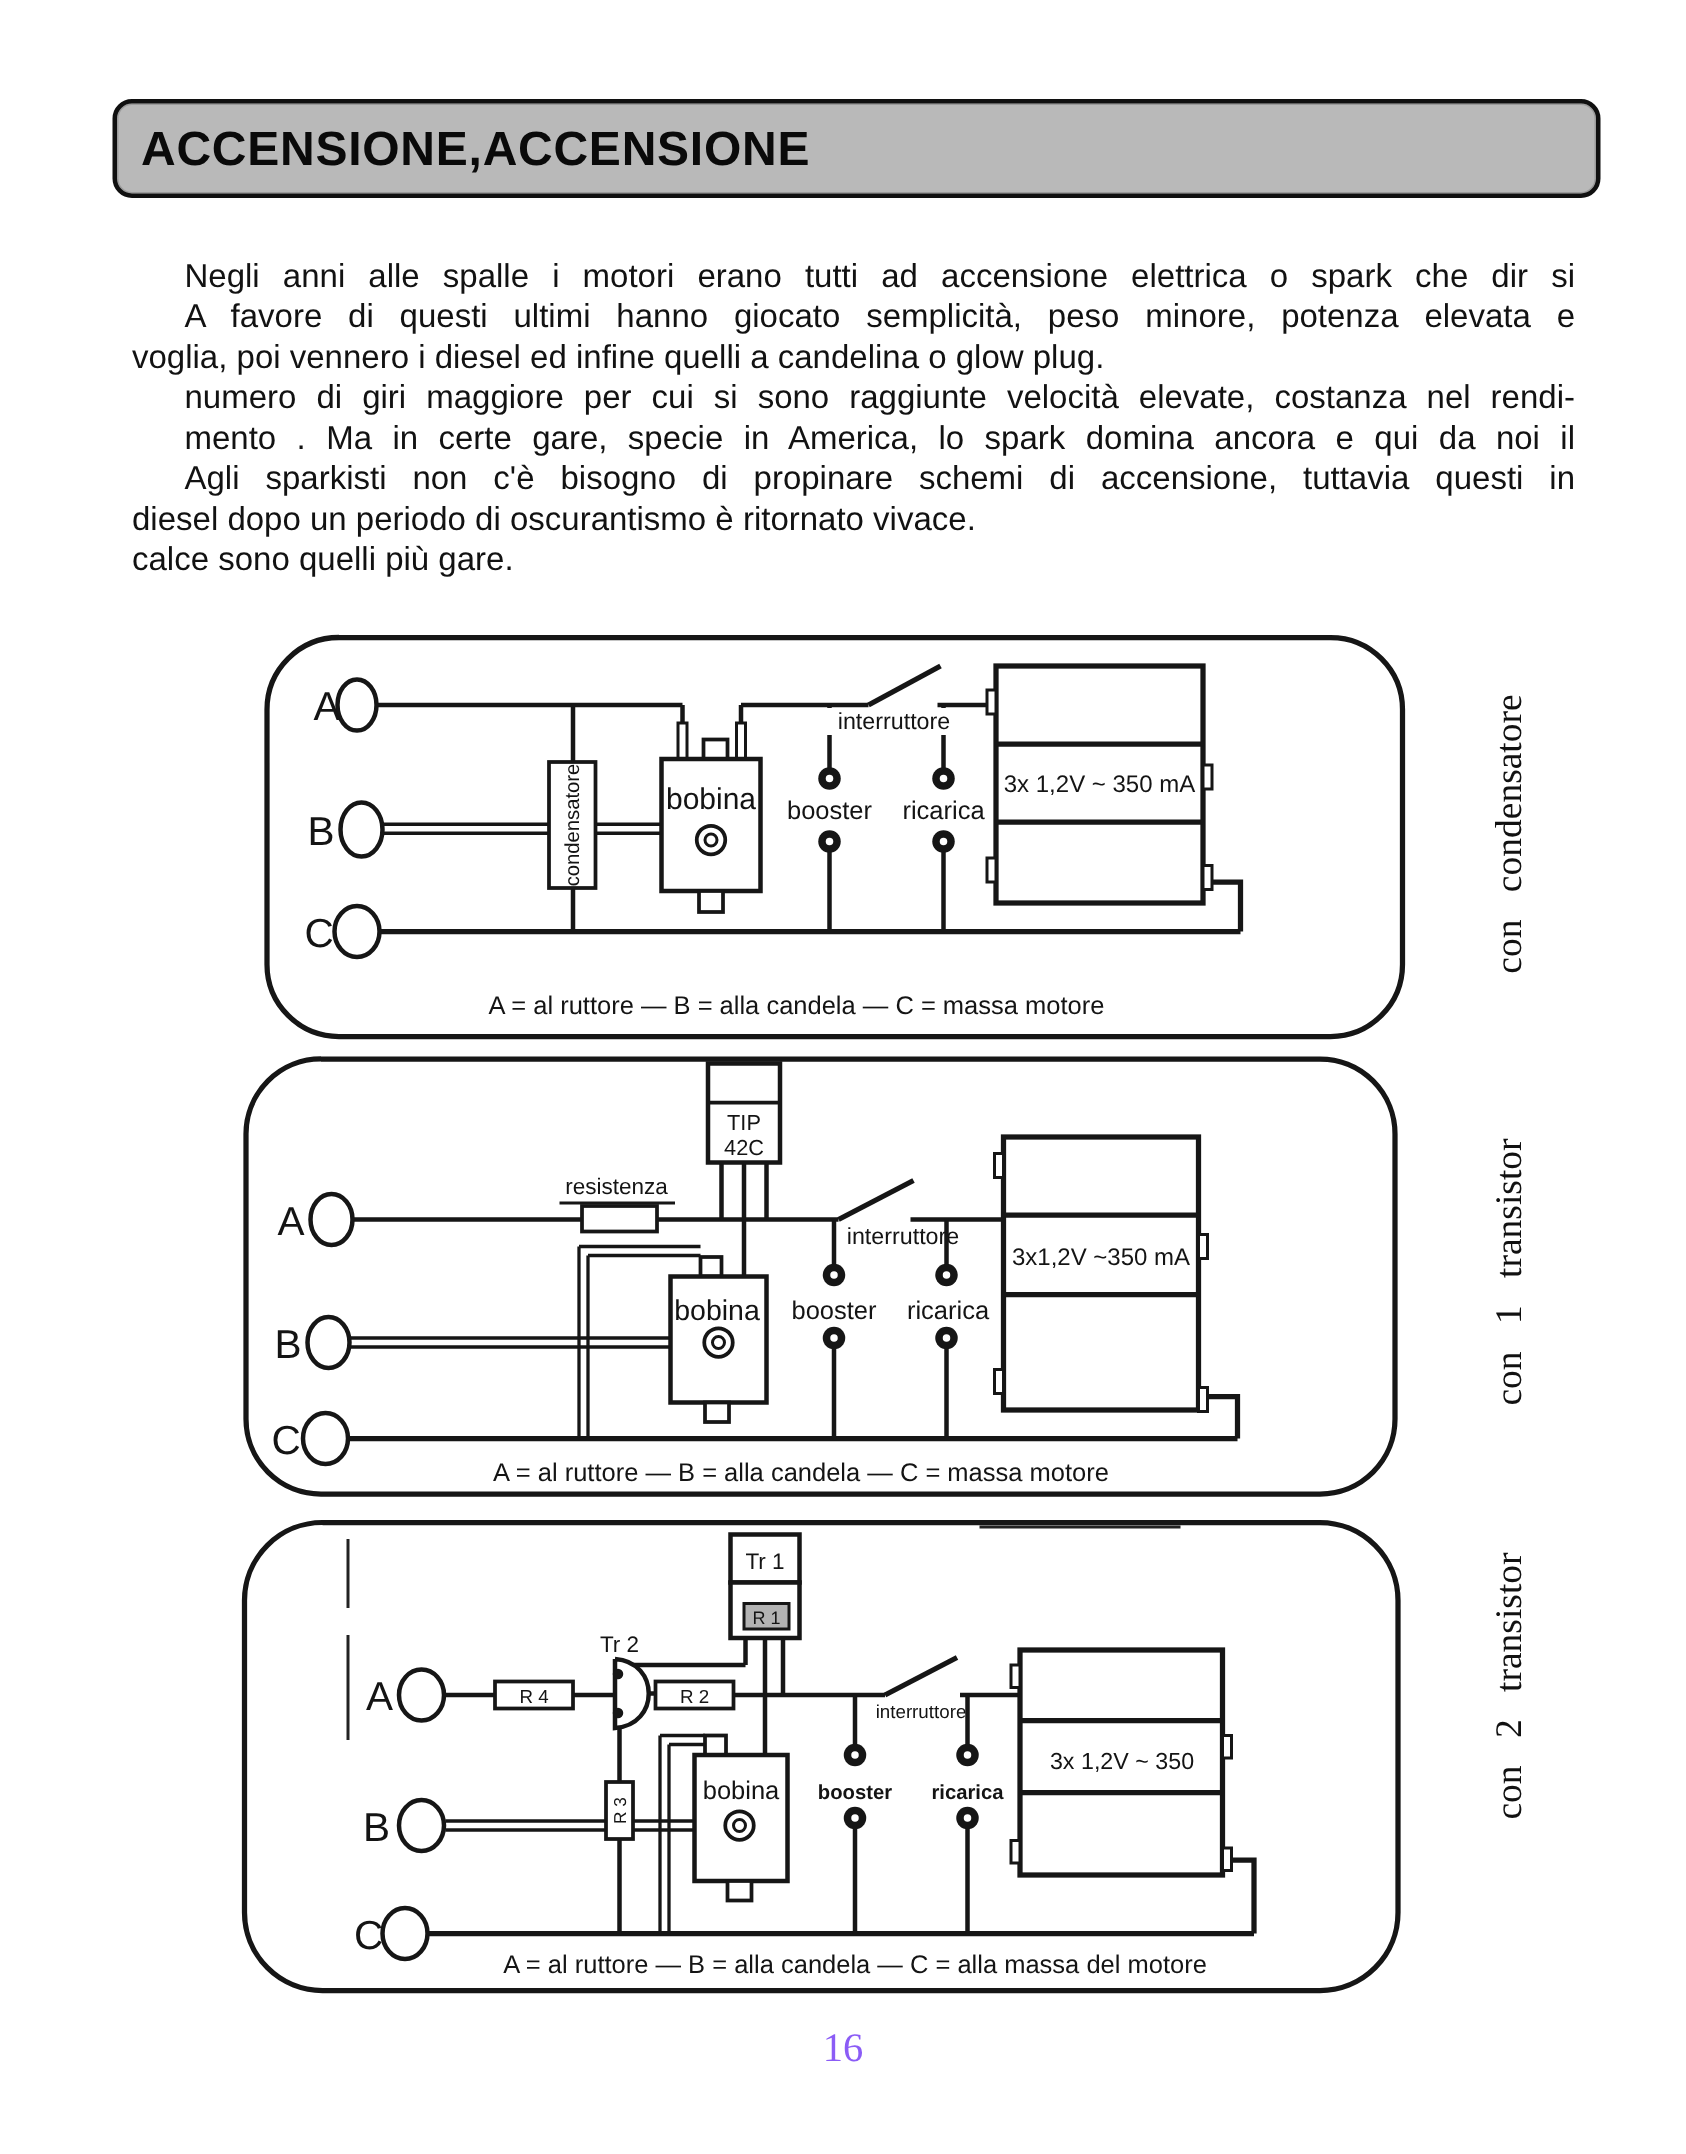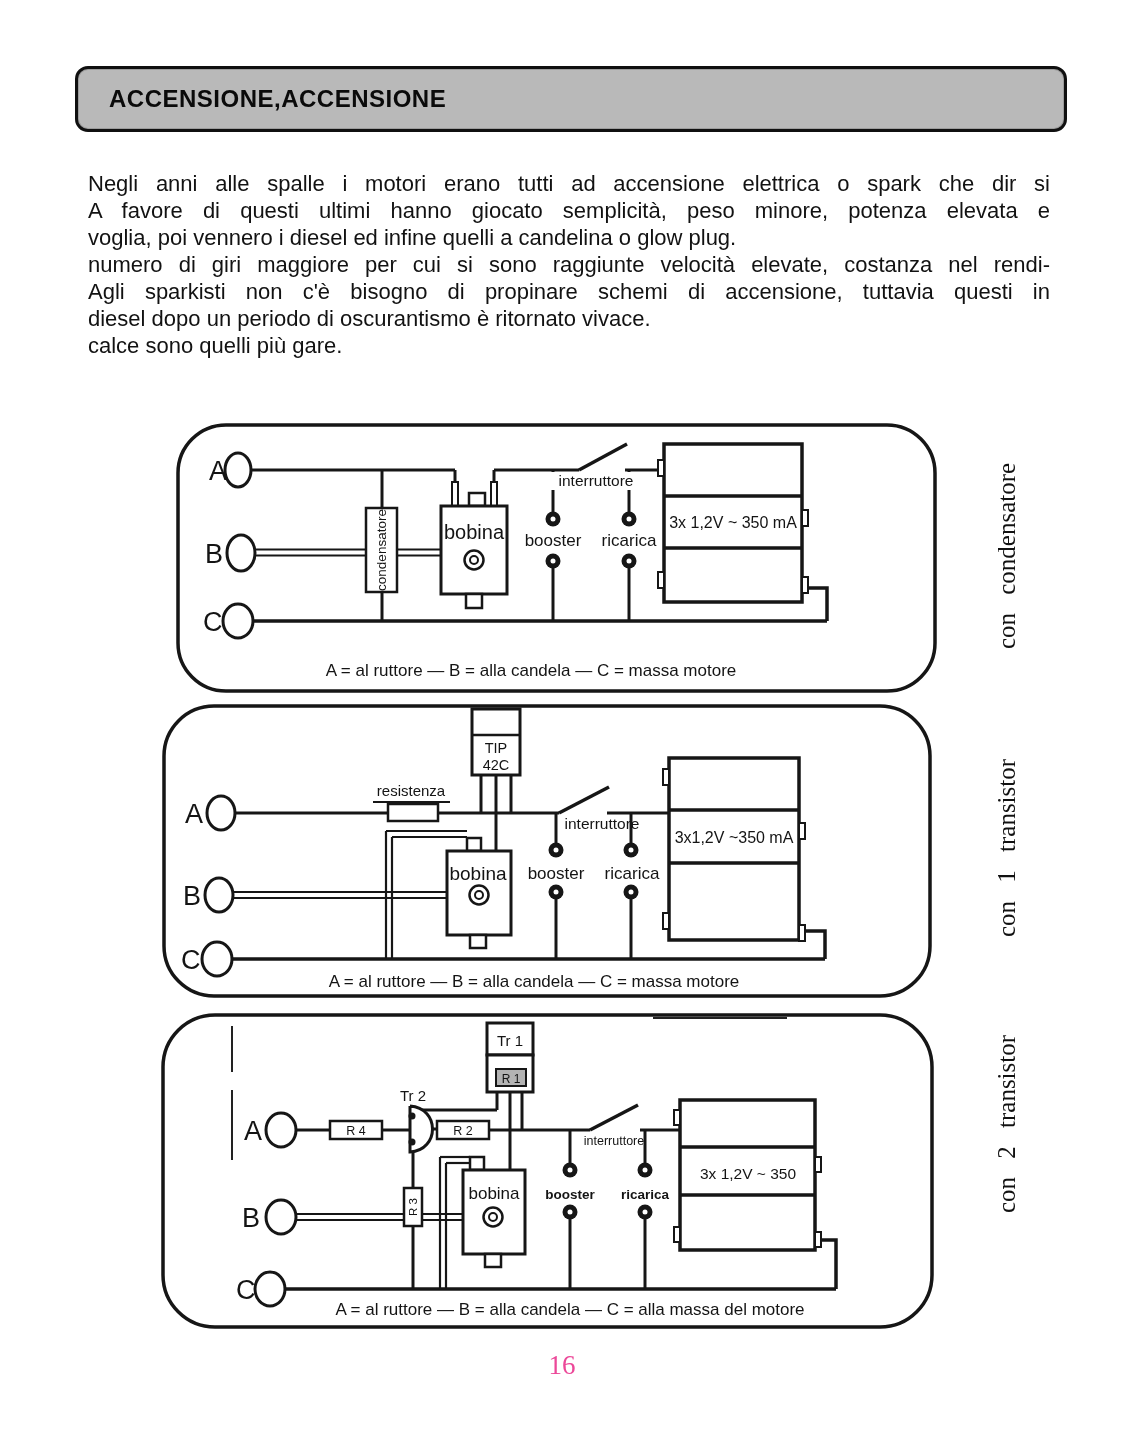--- a/index.html
+++ b/index.html
@@ -3,59 +3,60 @@
 <meta charset="utf-8">
 <style>
   html,body{margin:0;padding:0;background:#fff;}
   #page{position:relative;width:1124px;height:1436px;background:#ffffff;overflow:hidden;
         font-family:"Liberation Sans",sans-serif;color:#161616;}
 
   
   .banner{position:absolute;left:75px;top:66px;width:986px;height:60px;
           background:#b9b9b9;border:3px solid #101010;border-radius:13px;
           box-shadow:inset 0 0 0 1px #9b9b9b;}
-  .banner .title{font-size:24px;font-weight:bold;letter-spacing:.5px;color:#0a0a0a;
-          line-height:60px;padding-left:31px;white-space:nowrap;}
+  .banner .title{font-size:32px;font-weight:bold;letter-spacing:.5px;color:#0a0a0a;
+          line-height:60px;padding-left:16px;white-space:nowrap;}
 
   
   .bodytext{position:absolute;left:88px;top:170px;width:962px;
             font-size:22px;line-height:27px;color:#121212;}
   .ln{text-align:justify;text-justify:inter-word;white-space:normal;}
-  .ln.j{text-align-last:justify;}
+  .ln.j{text-align-last:justify;margin-left:35px;}
 
   
   .dsvg{position:absolute;}
   svg text{font-family:"Liberation Sans",sans-serif;fill:#141414;}
 
   
   .side-label{position:absolute;transform:translate(-50%,-50%) rotate(-90deg);
               transform-origin:center center;white-space:nowrap;
               font-family:"Liberation Serif",serif;font-size:25px;color:#111;
               word-spacing:12px;}
   .sl0{left:1007px;top:556px;}
   .sl1{left:1007px;top:848px;}
   .sl2{left:1007px;top:1124px;}
 
   .pagenum{position:absolute;left:0;top:1350px;width:100%;text-align:center;
-           font-family:"Liberation Serif",serif;font-size:27px;color:#ec4899;}
+           font-family:"Liberation Serif",serif;font-size:27px;color:#8b5cf6;}
 </style>
 </head>
 <body>
 
 <div id="page">
 
   <div class="banner">
     <div class="title">ACCENSIONE,ACCENSIONE</div>
   </div>
 
   <div class="bodytext">
     <div class="ln j">Negli anni alle spalle i motori erano tutti ad accensione elettrica  o spark che dir si</div>
     <div class="ln j">A favore di questi ultimi hanno giocato semplicità, peso minore, potenza elevata e</div>
     <div class="ln">voglia, poi vennero i diesel ed infine quelli a candelina o glow plug.</div>
     <div class="ln j">numero di giri maggiore per cui si sono raggiunte velocità elevate, costanza nel rendi-</div>
+    <div class="ln j">mento . Ma in certe gare, specie in America, lo spark domina ancora e qui da noi il</div>
     <div class="ln j">Agli sparkisti non c'è bisogno di propinare schemi di accensione, tuttavia questi in</div>
     <div class="ln">diesel dopo un periodo di oscurantismo è ritornato vivace.</div>
     <div class="ln">calce sono quelli più gare.</div>
   </div>
 
   <svg class="dsvg" style="left:175px;top:422px;" width="765" height="273" viewBox="0 0 765 273">
     <g stroke="#161616" fill="none" stroke-width="3.5">
       <rect x="3" y="3" width="757" height="266" rx="48"></rect>
     </g>
     <g stroke="#161616" stroke-width="3" fill="none">

